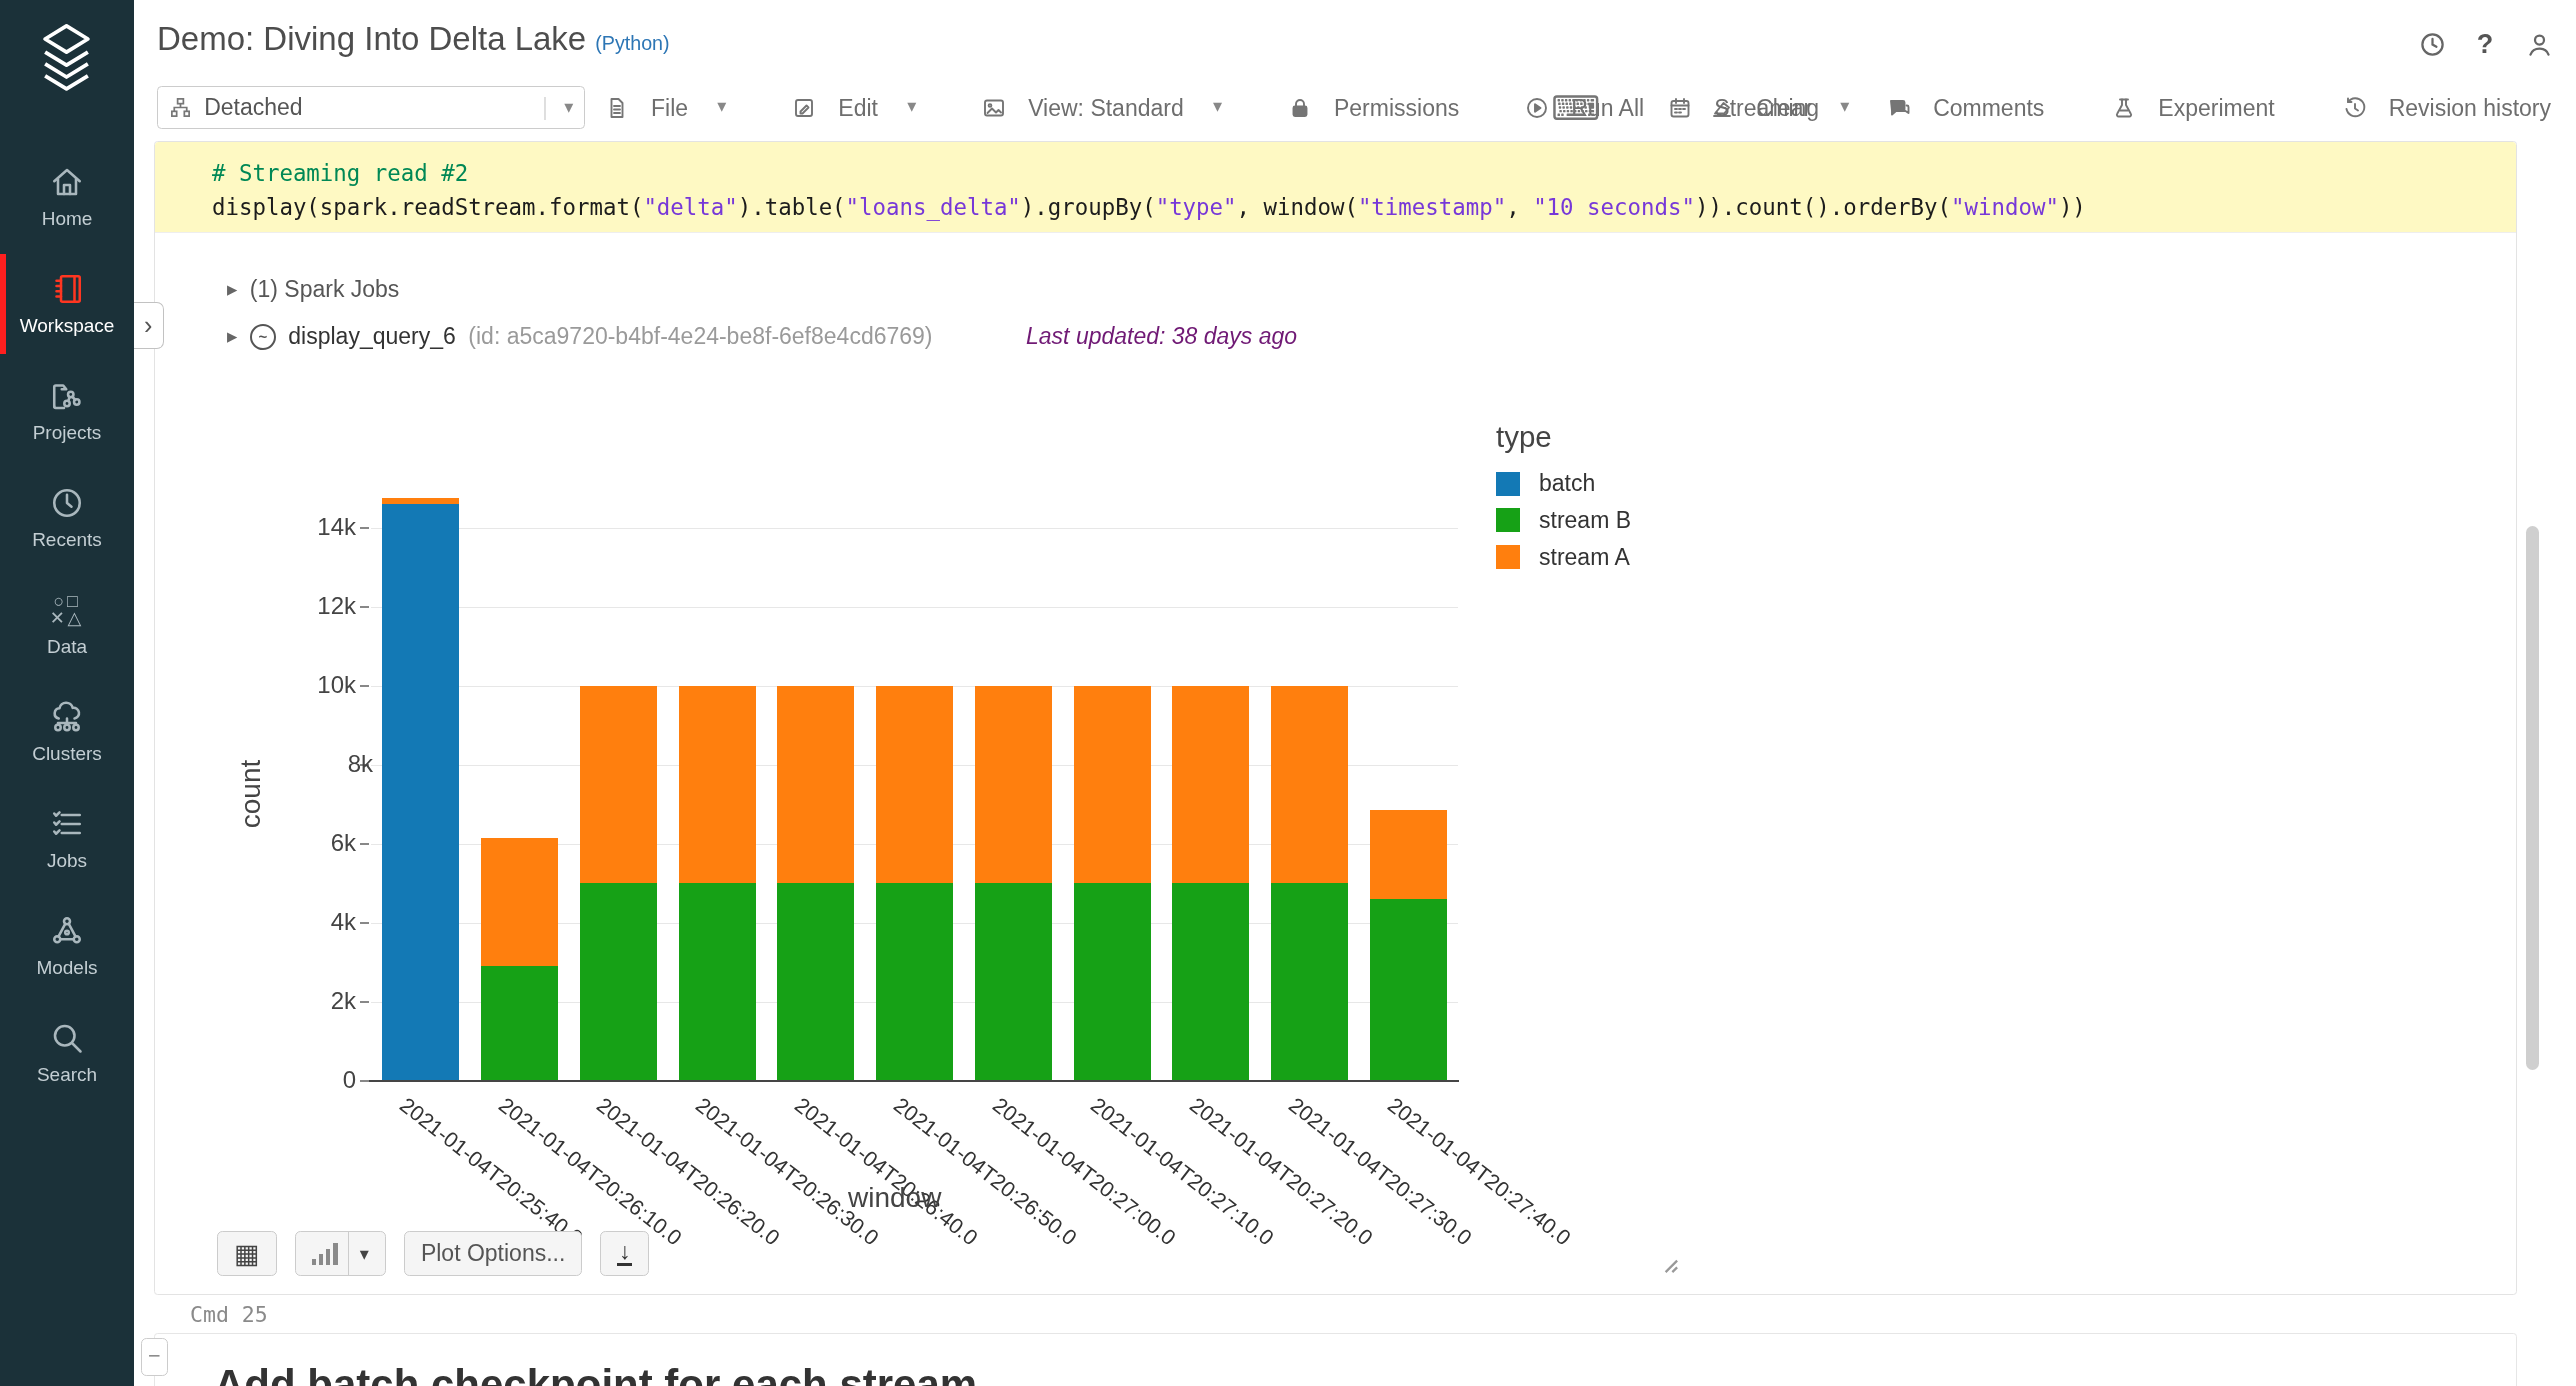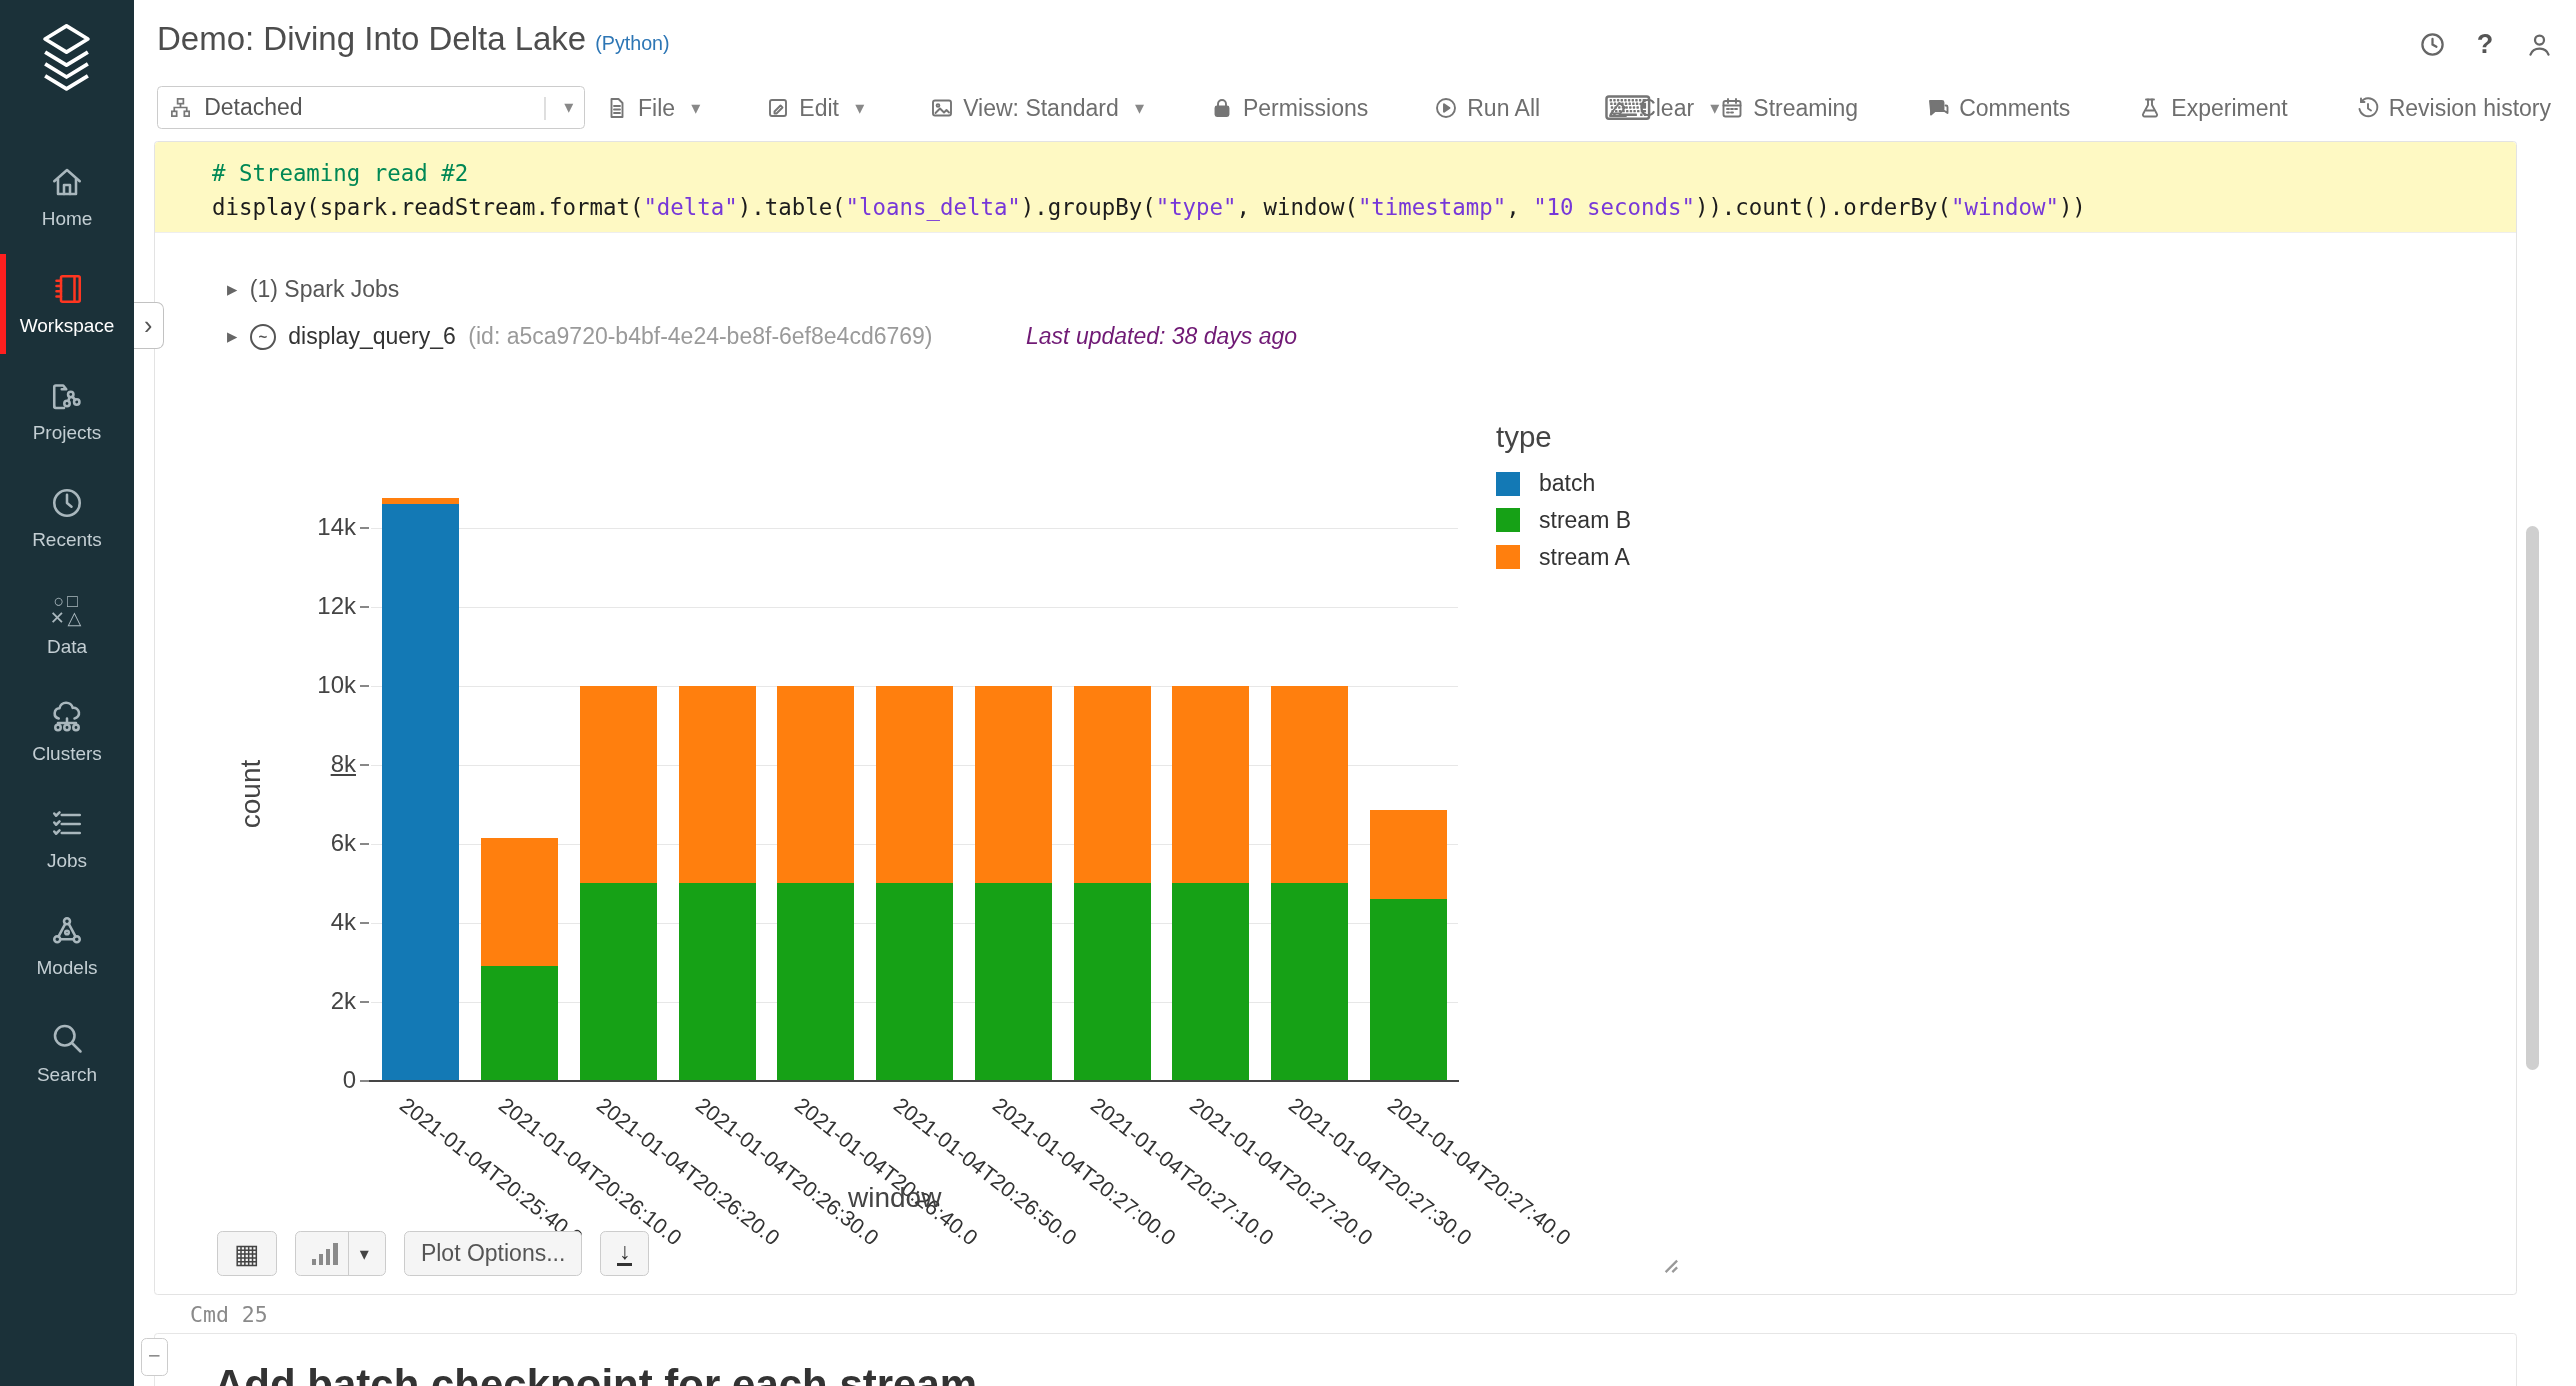--- a/index.html
+++ b/index.html
@@ -31,21 +31,21 @@
   
   #toolbar { position:absolute; left:134px; top:82px; right:0; height:52px; background:#fff; }
   #cluster-select { position:absolute; left:23px; top:3.6px; width:428px; height:43px; border:0.9px solid #ccc;
                     border-radius:4.5px; background:#fff; display:flex; align-items:center; padding:0 10.7px; cursor:pointer; }
   #cluster-select svg { width:23px; height:23px; stroke:#777; fill:none; stroke-width:1.8; }
   #cluster-label { font-size:23px; color:#555; margin-left:12.5px; flex:1; }
   #cluster-select .divider { color:#ddd; font-size:23px; margin-right:9px; }
   .caret { color:#888; font-size:18px; margin-left:7.2px; }
   #toolbar-left { position:absolute; left:471px; top:0; height:52px; display:flex; align-items:center; gap:66px; }
   #toolbar-right { position:absolute; right:25px; top:0; height:52px; display:flex; align-items:center; gap:68px; }
-  .tb-btn { display:flex; align-items:center; gap:9px; color:#6e6e6e; font-size:23px; cursor:pointer; white-space:nowrap; }
+  .tb-btn { display:flex; gap:22px; color:#6e6e6e; font-size:23px; cursor:pointer; white-space:nowrap; }
   .tb-btn svg { width:24px; height:24px; stroke:#757575; fill:none; stroke-width:1.9; stroke-linecap:round; stroke-linejoin:round; }
   .kbd-glyph { font-size:34px; color:#757575; line-height:27px; }
   
   #cell { position:absolute; left:154px; top:141px; width:2363px; height:1154px;
           border:0.9px solid #e3e3e3; border-radius:3.6px; background:#fff; }
   #code-area { width:100%; height:91px; background:#fef9c3; border-bottom:0.9px solid #eee;
                border-radius:3.6px 3.6px 0 0; padding:14.3px 0 0 57px;
                font-family:"DejaVu Sans Mono","Liberation Mono",monospace; font-size:22.4px; line-height:34px; }
   .tok-comment { color:#008855; }
   .tok-string { color:#7738d8; }
@@ -365,21 +365,21 @@
     <div class="ytick-dash" style="left:360px;top:1001px;"></div>
     <div class="ytick-label" style="left:275px;top:987px;">2k</div>
     <div class="gridline" style="left:371px;top:923px;width:1087px;"></div>
     <div class="ytick-dash" style="left:360px;top:922px;"></div>
     <div class="ytick-label" style="left:275px;top:908px;">4k</div>
     <div class="gridline" style="left:371px;top:844px;width:1087px;"></div>
     <div class="ytick-dash" style="left:360px;top:843px;"></div>
     <div class="ytick-label" style="left:275px;top:829px;">6k</div>
     <div class="gridline" style="left:371px;top:765px;width:1087px;"></div>
     <div class="ytick-dash" style="left:360px;top:764px;"></div>
-    <div class="ytick-label" style="left:275px;top:750px;text-decoration:underline;">8k</div>
+    <div class="ytick-label" style="left:292px;top:750px;">8k</div>
     <div class="gridline" style="left:371px;top:686px;width:1087px;"></div>
     <div class="ytick-dash" style="left:360px;top:685px;"></div>
     <div class="ytick-label" style="left:275px;top:671px;">10k</div>
     <div class="gridline" style="left:371px;top:607px;width:1087px;"></div>
     <div class="ytick-dash" style="left:360px;top:606px;"></div>
     <div class="ytick-label" style="left:275px;top:592px;">12k</div>
     <div class="gridline" style="left:371px;top:528px;width:1087px;"></div>
     <div class="ytick-dash" style="left:360px;top:527px;"></div>
     <div class="ytick-label" style="left:275px;top:513px;">14k</div>
     <div class="bar-seg" style="left:382px;top:504px;width:77px;height:576px;background:#1379b5;"></div>

